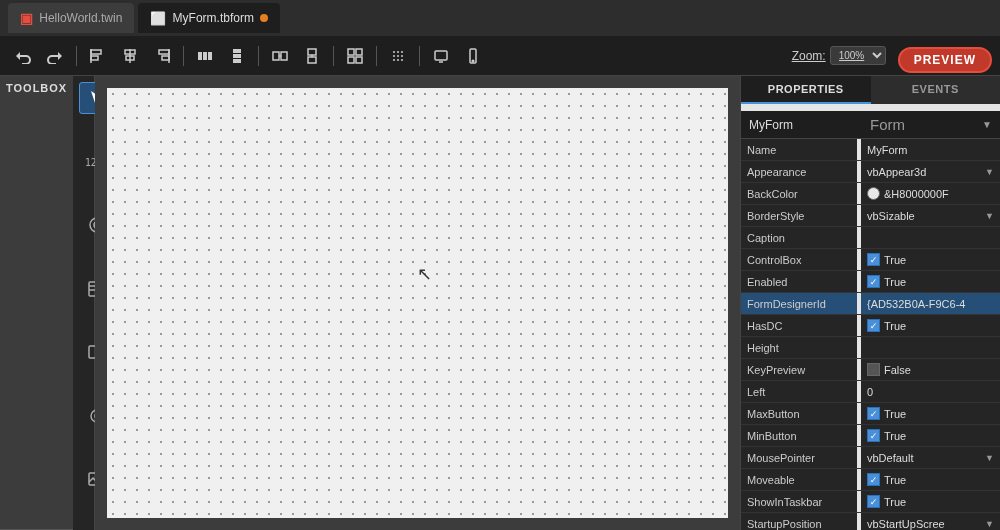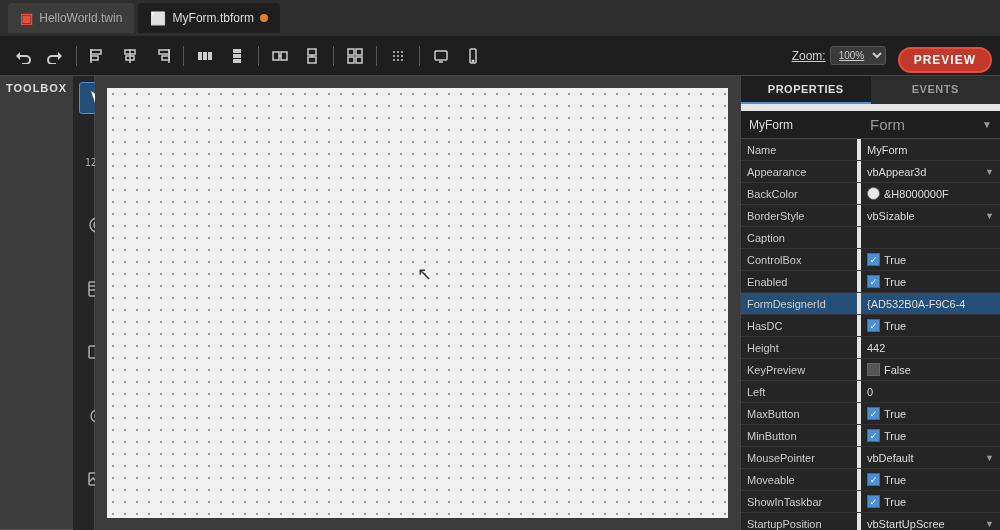--- a/index.html
+++ b/index.html
@@ -580,21 +580,20 @@
       <div class="prop-row">
         <div class="prop-name">HasDC</div>
         <div class="prop-value">
           <div class="checkbox-true">✓</div>
           <span>True</span>
         </div>
       </div>
 
       <div class="prop-row">
         <div class="prop-name">Height</div>
-        <div class="prop-value">442</div>
       </div>
 
       <div class="prop-row">
         <div class="prop-name">KeyPreview</div>
         <div class="prop-value">
           <div class="checkbox-false"></div>
           <span>False</span>
         </div>
       </div>
 

